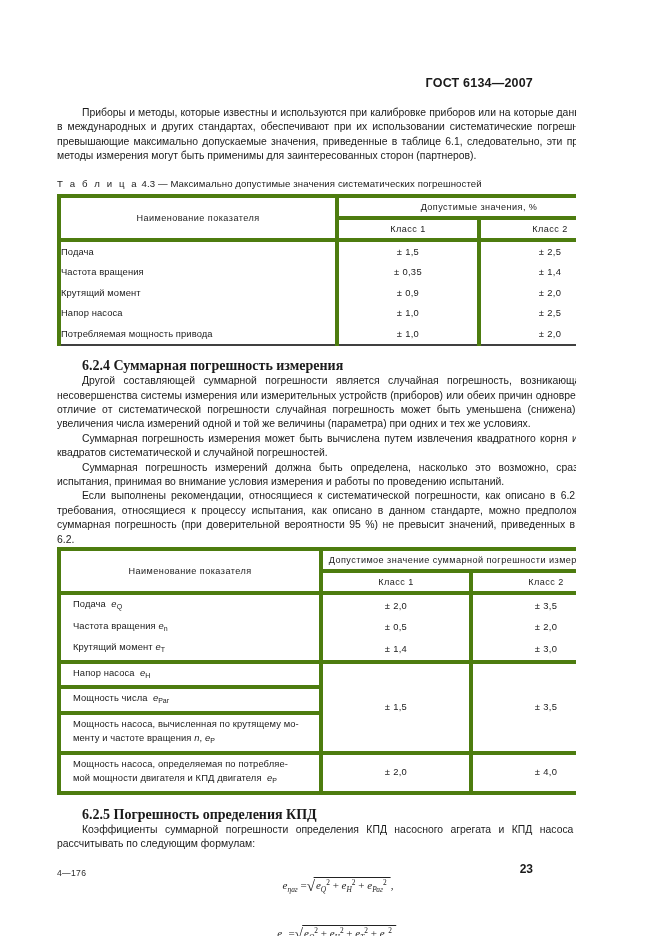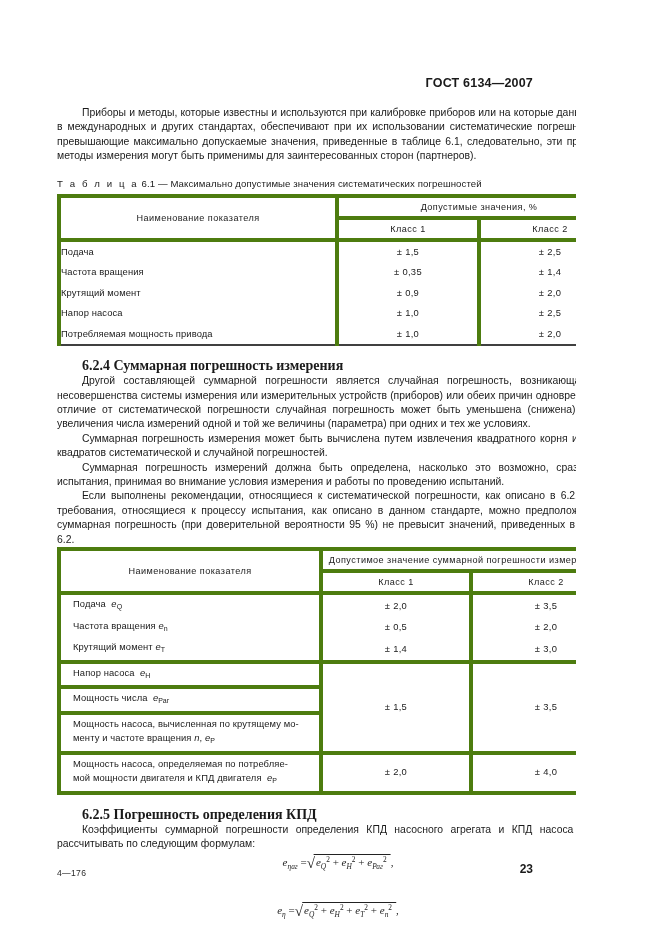--- a/index.html
+++ b/index.html
@@ -114,21 +114,21 @@
     vertical-align: -2px;
     letter-spacing: 0;
   }
   i.sym { font-style: italic; }
 
   
   .formula-block {
     position: relative;
     width: 562px;
     height: 34px;
-    margin-top: 4px;
+    margin-top: 27px;
   }
   .formula-block.second { margin-top: 14px; }
   .formula {
     position: absolute;
     left: 50%;
     transform: translateX(-50%);
     top: 0;
     font-size: 11px;
     white-space: nowrap;
     font-family: "Liberation Serif", serif;
@@ -174,21 +174,21 @@
 <div class="page">
 
   <div class="doc-header">ГОСТ 6134—2007</div>
 
   <div class="content">
 
     <p class="para">Приборы и методы, которые известны и используются при калибровке приборов или на которые даны ссылки в международных и других стандартах, обеспечивают при их использовании систематические погрешности, не превышающие максимально допускаемые значения, приведенные в таблице 6.1, следовательно, эти приборы и методы измерения могут быть применимы для заинтересованных сторон (партнеров).</p>
 
     <div class="tcaption">
       <span class="spaced">Т а б л и ц а</span>
-      <span>6.1</span>
+      <span>4.3</span>
       <span>—</span>
       <span>Максимально допустимые значения систематических погрешностей</span>
     </div>
 
     <table class="gost t61">
       <colgroup>
         <col style="width:278px">
         <col style="width:142px">
         <col style="width:142px">
       </colgroup>

